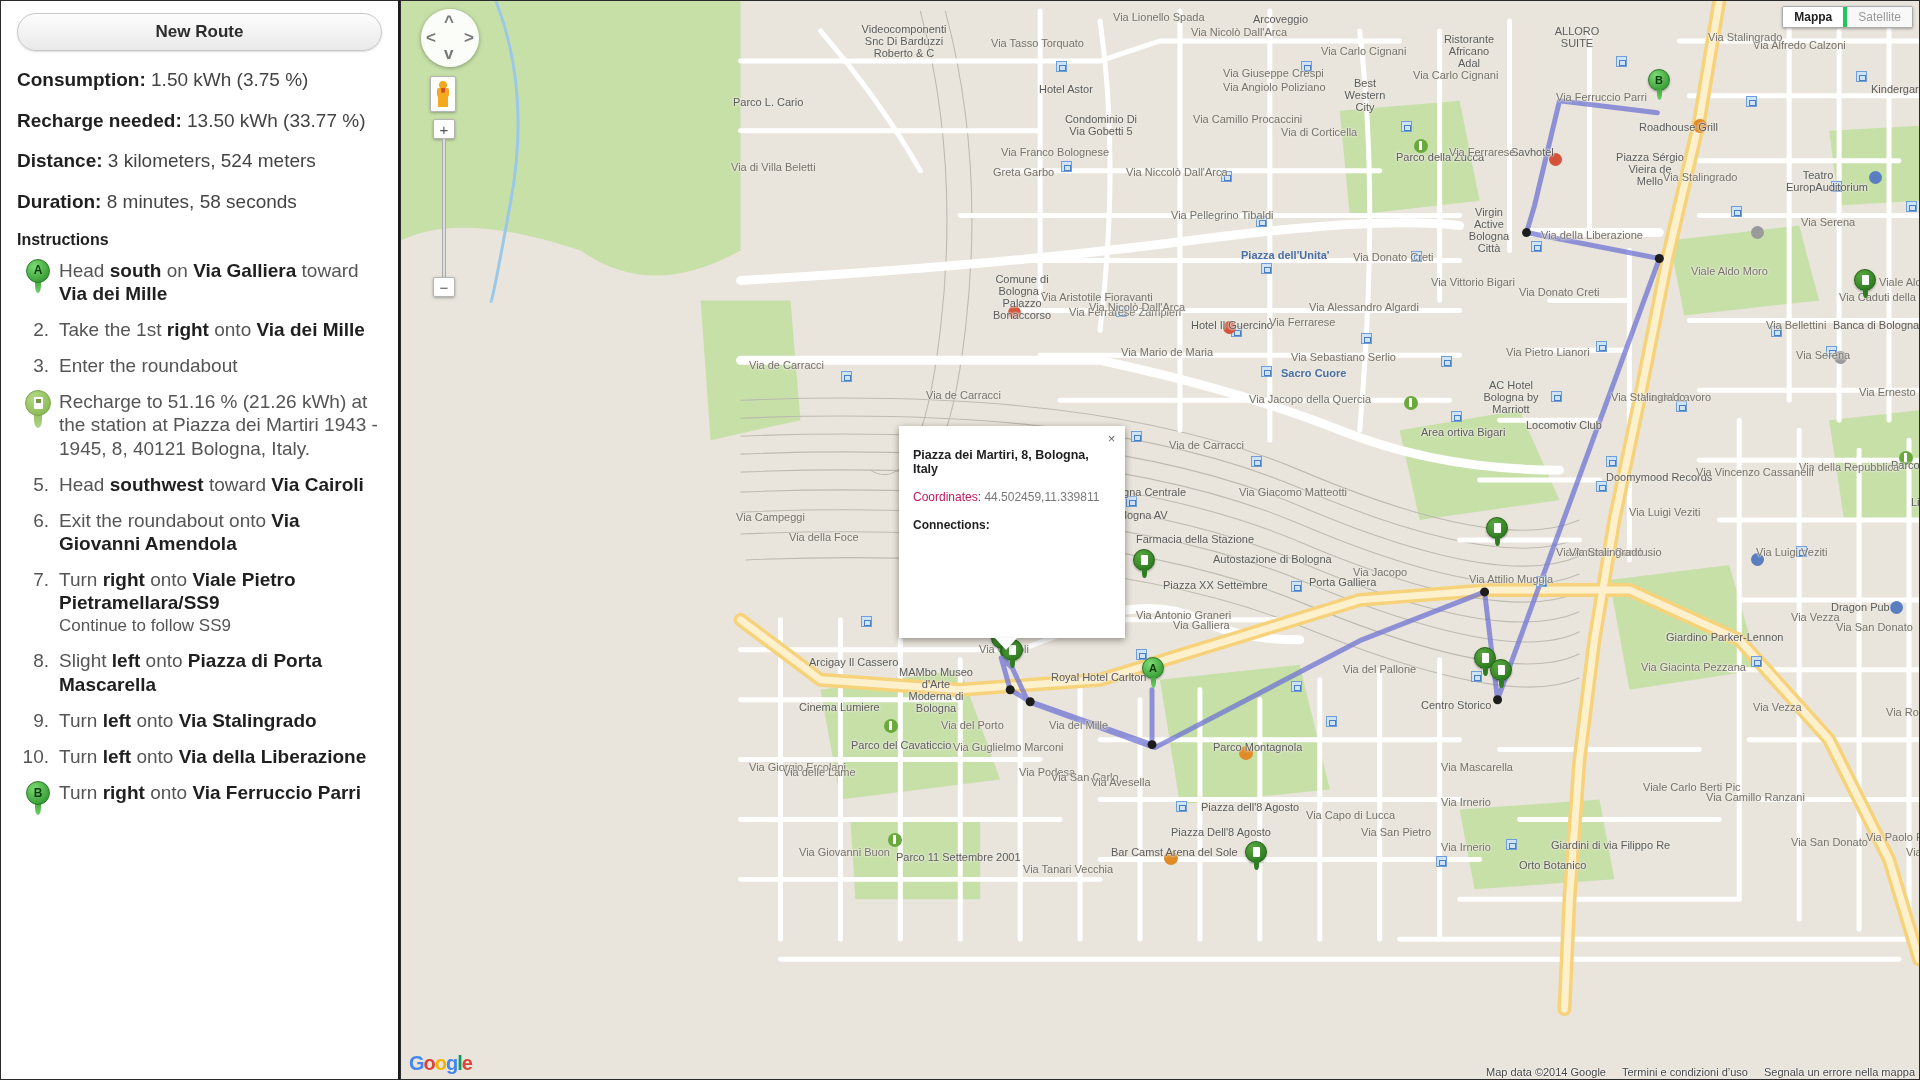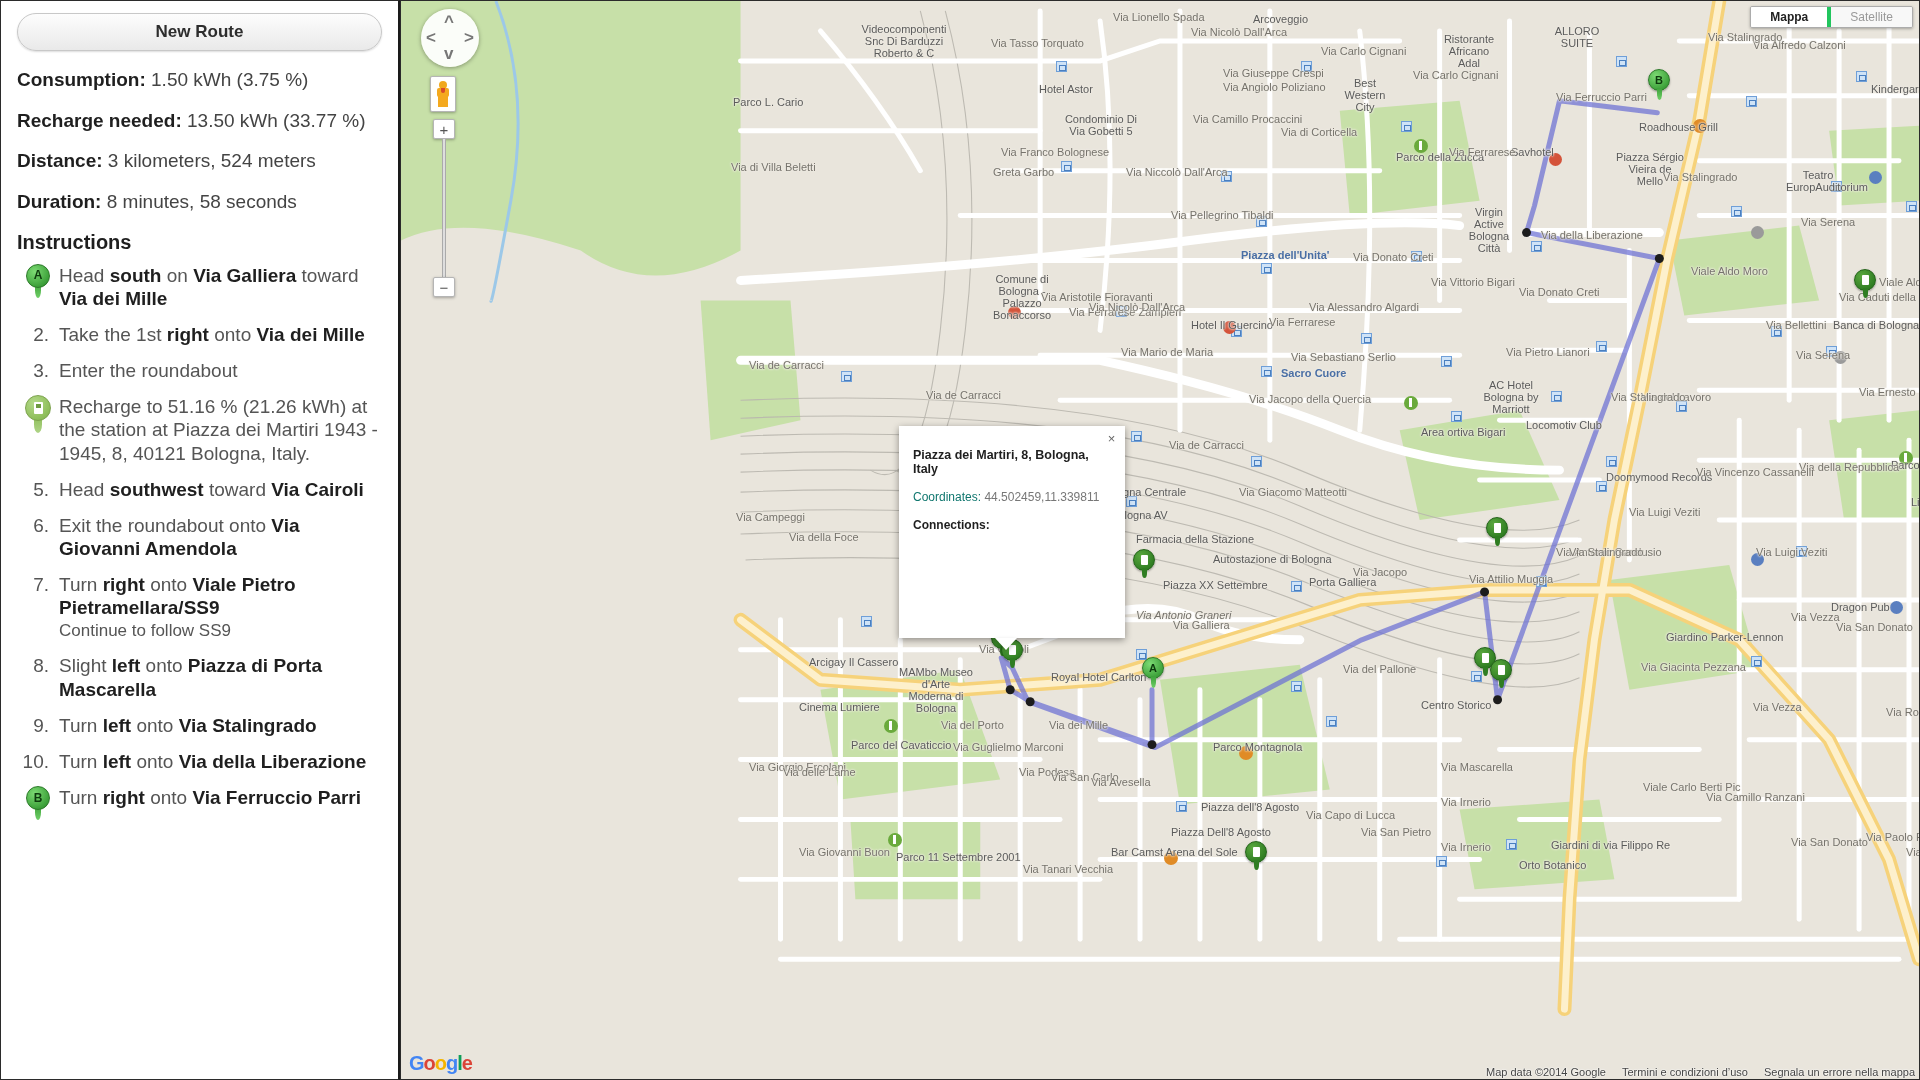--- a/index.html
+++ b/index.html
@@ -28,21 +28,21 @@
     background: linear-gradient(to bottom, #fdfdfd 0%, #f3f3f3 50%, #e9e9e9 100%);
     border: 1px solid #c8c8c8;
     border-radius: 20px;
     box-shadow: 0 1px 2px rgba(0,0,0,0.14);
     cursor: pointer;
     margin-bottom: 16px;
   }
   .stat { font-size: 19px; color: #444; line-height: 1.35; margin-bottom: 15px; }
   .stat b { color: #1f1f1f; font-weight: bold; }
   h2.instr-title {
-    font-size: 20px; font-weight: bold; color: #1f1f1f;
+    font-size: 16px; font-weight: bold; color: #1f1f1f;
     margin: 16px 0 10px 0;
   }
   ol.instructions { list-style: none; }
   ol.instructions > li {
     display: flex; align-items: flex-start;
     font-size: 19px; color: #555;
     line-height: 1.22;
     margin-bottom: 13px;
   }
   .marker-cell { width: 42px; flex: 0 0 42px; display:flex; justify-content:center; padding-top:0px; }
@@ -100,21 +100,21 @@
   #map svg.basemap { position:absolute; inset:0; width:100%; height:100%; }
 
   
   .maptype {
     position: absolute; top: 5px; right: 6px;
     display: flex; border: 1px solid #acacac;
     border-radius: 2px; overflow: hidden;
     box-shadow: 0 1px 3px rgba(0,0,0,0.3);
     font-size: 12px; z-index: 40;
   }
-  .maptype div { padding: 3px 19px; cursor: pointer; background: #f8f8f8; }
+  .maptype div { padding: 3px 11px; cursor: pointer; background: #f8f8f8; }
   .maptype div.active { font-weight: bold; color: #222; background: #fff; }
   .maptype div.inactive { color: #999; border-left: 4px solid #22c55e; }
 
   
   .pan-ctl {
     position: absolute; left: 20px; top: 8px;
     width: 58px; height: 58px; border-radius: 50%;
     background: rgba(255,255,255,0.93);
     box-shadow: 0 1px 4px rgba(0,0,0,0.35);
     z-index: 40;
@@ -211,21 +211,21 @@
     padding: 22px 18px 0 14px;
     font-size: 12px; color: #333;
   }
   .infowin .iw-close {
     position: absolute; top: 6px; right: 7px;
     width: 13px; height: 13px; cursor: pointer;
     color: #666; font-size: 13px; line-height: 13px; text-align: center;
   }
   .infowin .iw-title { font-weight: bold; font-size: 12.5px; color: #1f1f1f; margin-bottom: 14px; }
   .infowin .iw-row { margin-bottom: 14px; }
-  .infowin .iw-key { font-weight: normal; color: #0f766e; text-align: center; }
+  .infowin .iw-key { font-weight: normal; color: #be185d; text-align: center; }
   .infowin .iw-val { color: #777; }
   .infowin .iw-sub { font-weight: bold; color: #1f1f1f; margin-bottom: 12px; }
   .infowin ul { list-style: disc; margin-left: 26px; }
   .infowin ul li { margin-bottom: 12px; }
   .infowin .iw-prop { margin-left: 26px; margin-bottom: 12px; }
   .infowin .tip {
     position: absolute; bottom: -12px; left: 96px;
     width: 0; height: 0; border-left: 11px solid transparent;
     border-right: 11px solid transparent; border-top: 12px solid #fff;
     filter: drop-shadow(0 2px 2px rgba(0,0,0,.22));
@@ -590,21 +590,21 @@
         <div class="mlabel street" style="left: 330px; top: 160px;">Via di Villa Beletti</div>
         <div class="mlabel poi-t" style="left: 332px; top: 95px;">Parco L. Cario</div>
         <div class="mlabel street" style="left: 1400px; top: 215px;">Via Serena</div>
         <div class="mlabel street" style="left: 1478px; top: 275px;">Viale Aldo Moro</div>
         <div class="mlabel street" style="left: 1438px; top: 290px;">Via Caduti della Via Fani</div>
         <div class="mlabel street" style="left: 1458px; top: 385px;">Via Ernesto Zacconi</div>
         <div class="mlabel street" style="left: 1398px; top: 460px;">Via della Repubblica</div>
         <div class="mlabel street" style="left: 1295px; top: 465px;">Via Vincenzo Cassanelli</div>
         <div class="mlabel street" style="left: 552px; top: 740px;">Via Guglielmo Marconi</div>
         <div class="mlabel street" style="left: 772px; top: 618px;">Via Galliera</div>
-        <div class="mlabel street" style="left: 735px; top: 608px; font-style: italic;">Via Antonio Graneri</div>
+        <div class="mlabel street" style="left: 735px; top: 608px;">Via Antonio Graneri</div>
         <div class="mlabel street" style="left: 1365px; top: 318px;">Via Bellettini</div>
         <div class="mlabel street" style="left: 1355px; top: 545px;">Via Luigi Veziti</div>
         <div class="mlabel street" style="left: 1352px; top: 700px;">Via Vezza</div>
         <div class="mlabel street" style="left: 1435px; top: 620px;">Via San Donato</div>
       </div>
 
     <div id="map-pois">
         <div class="poi bus" style="left: 655px; top: 60px;"></div>
         <div class="poi bus" style="left: 900px; top: 60px;"></div>
         <div class="poi bus" style="left: 1000px; top: 120px;"></div>

